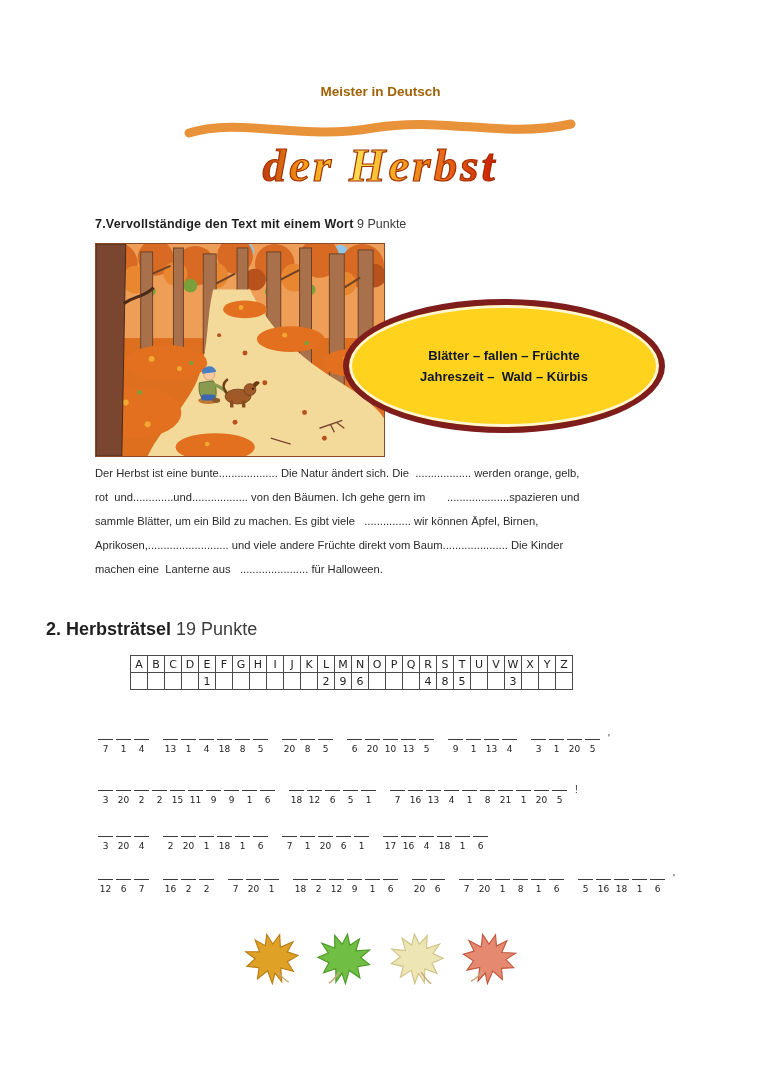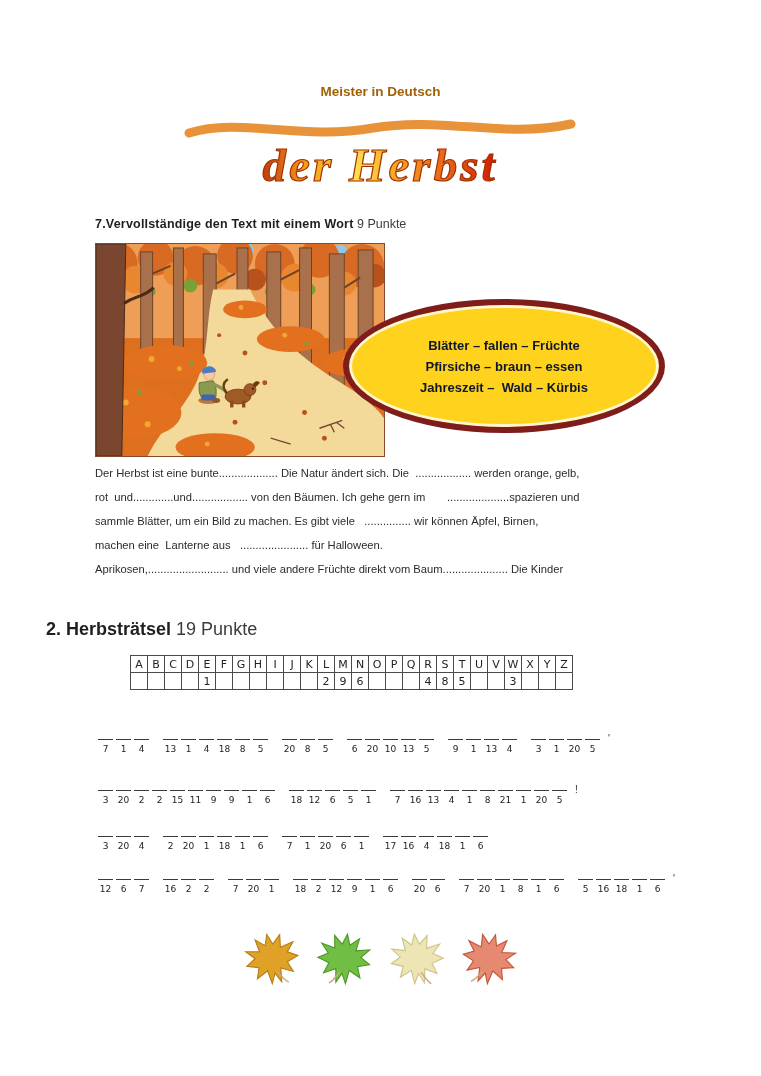--- a/index.html
+++ b/index.html
@@ -184,31 +184,30 @@
         <circle cx="158" cy="146" r="1" fill="#2a1408"></circle>
       </g>
       <g stroke="#7A4630" stroke-width="1.4" fill="none">
         <path d="M225,186 L248,178 M236,182 L240,190 M242,180 L250,186"></path>
         <path d="M176,196 L196,202"></path>
       </g>
     </svg>
 
     <div class="wordbank" style="background:#FFD21E;">
       <div>Blätter – fallen – Früchte</div>
-      <div>Pfirsiche – braun – essen</div>
       <div>Jahreszeit –  Wald – Kürbis</div>
     </div>
   </div>
 
   <div class="para">
     <div class="para-line">Der Herbst ist eine bunte................... Die Natur ändert sich. Die  .................. werden orange, gelb,</div>
     <div class="para-line">rot  und.............und.................. von den Bäumen. Ich gehe gern im       ....................spazieren und</div>
     <div class="para-line">sammle Blätter, um ein Bild zu machen. Es gibt viele   ............... wir können Äpfel, Birnen,</div>
+    <div class="para-line">Aprikosen,.......................... und viele andere Früchte direkt vom Baum..................... Die Kinder</div>
     <div class="para-line">machen eine  Lanterne aus   ...................... für Halloween.</div>
-    <div class="para-line">Aprikosen,.......................... und viele andere Früchte direkt vom Baum..................... Die Kinder</div>
   </div>
 
   <div class="h2">
     <b>2. Herbsträtsel</b>
     <span class="pts">19 Punkte</span>
   </div>
 
   <table class="cipher">
     <tbody>
       <tr>

